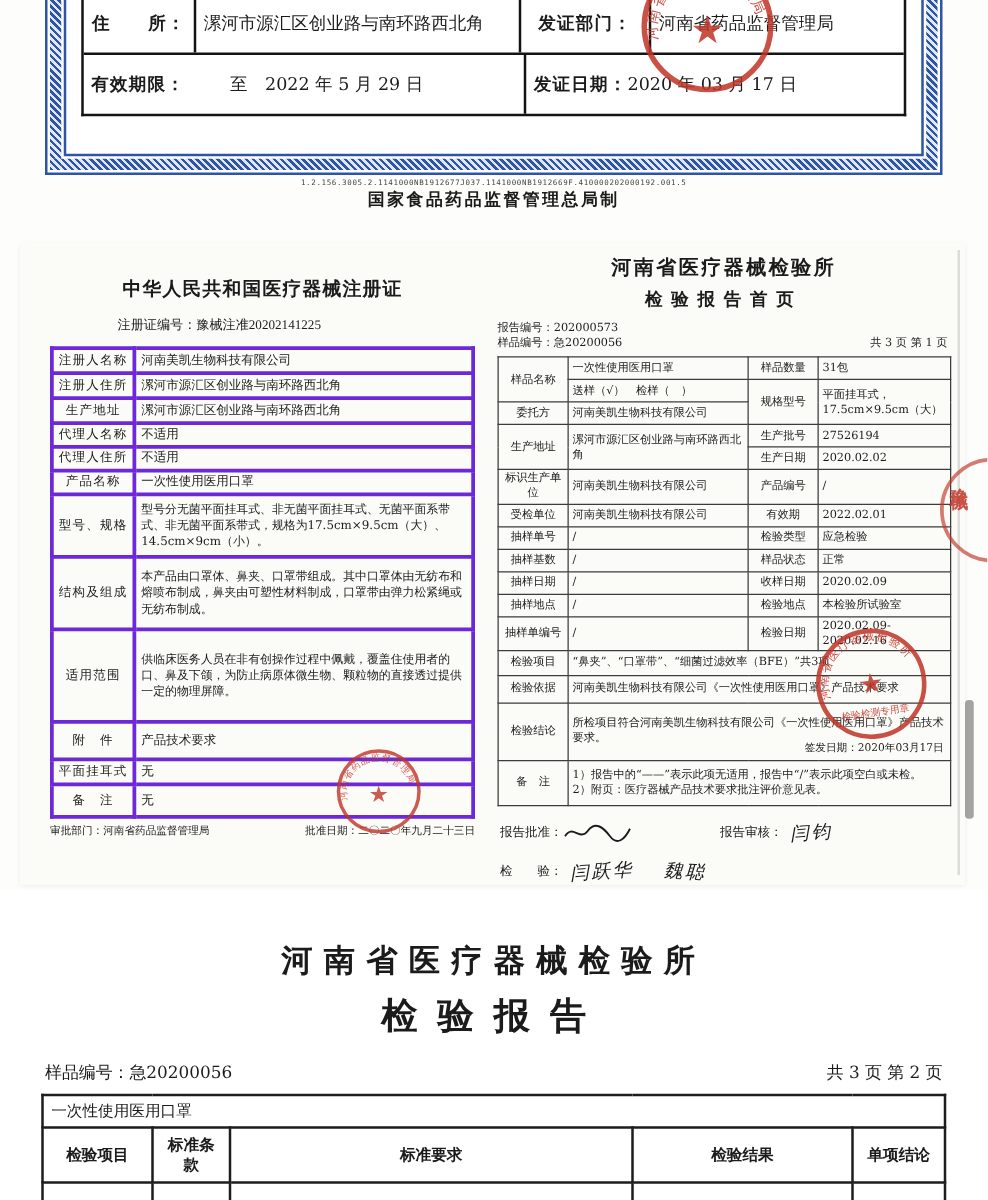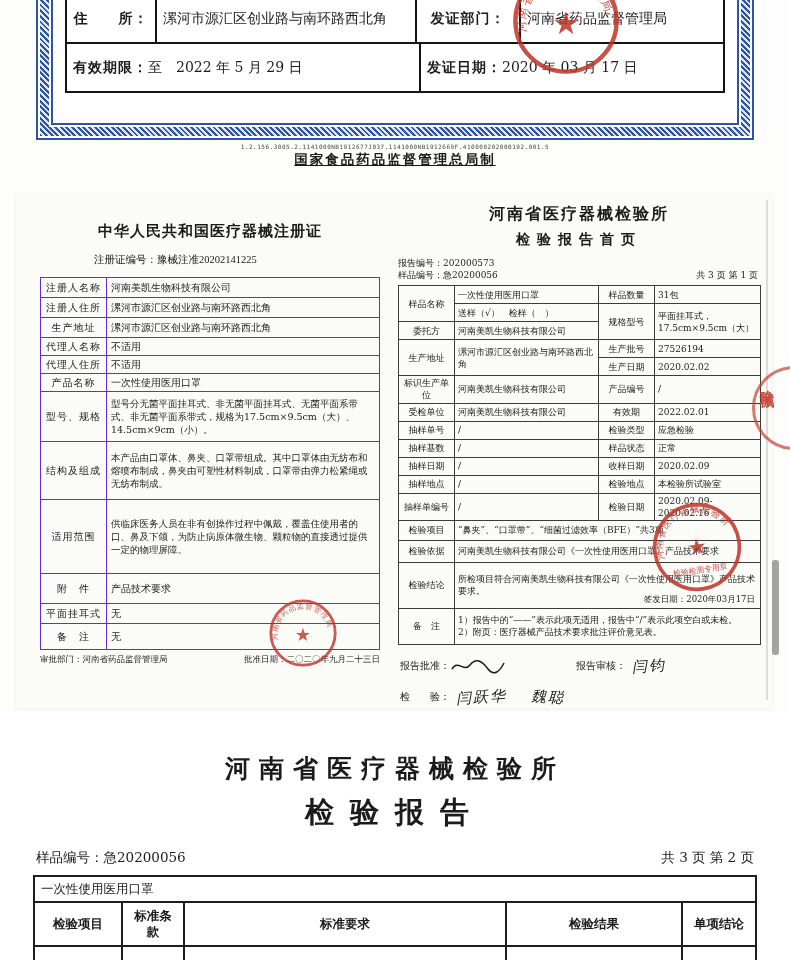--- a/index.html
+++ b/index.html
@@ -12,44 +12,44 @@
   .cb1{height:100%;border:2px solid #2e55a5;padding:2px;background:#fff;}
   .cb2{height:100%;border:9px solid #2e55a5;border-image:repeating-linear-gradient(45deg,#2e55a5 0 2px,#dfe6f6 2px 4px) 9;padding:2px;}
   .cb3{height:100%;border:2px solid #2e55a5;position:relative;background:#fff;}
   .cert-grid{position:absolute;left:12px;right:12px;top:-2px;height:98px;border:2px solid #141414;border-top:none;display:flex;flex-direction:column;font-size:14px;}
   .cert-row{display:flex;flex:1;}
   .cert-row + .cert-row{border-top:2px solid #141414;}
   .cert-cell{display:flex;align-items:center;padding:0 6px;overflow:hidden;white-space:nowrap;}
   .cert-cell + .cert-cell{border-left:2px solid #141414;}
   .cert-lbl{font-weight:bold;justify-content:center;letter-spacing:1px;}
   .w1{width:88px;}.w2{width:260px;}.w3{width:104px;}.w4{flex:1;}
-  .half-l{width:352px;}.half-r{flex:1;}
+  .half-l{width:352px;gap:36px;}.half-r{flex:1;}
   .serial-line{position:absolute;left:0;top:143px;width:100%;text-align:center;font-size:6px;letter-spacing:.5px;color:#444;font-family:"DejaVu Sans Mono","Liberation Mono",monospace;}
-  .made-by{position:absolute;left:0;top:151px;width:100%;text-align:center;font-size:13.5px;font-weight:bold;letter-spacing:2px;text-decoration:underline;}
+  .made-by{position:absolute;left:0;top:151px;width:100%;text-align:center;font-size:13.5px;font-weight:bold;letter-spacing:2px;}
 
   
   .seal{position:absolute;color:#c03428;opacity:.85;}
   .seal svg{width:100%;height:100%;}
   .seal-top{left:511px;top:-34px;width:110px;height:110px;}
   .seal-left{left:244px;top:402px;width:70px;height:70px;opacity:.8;}
   .seal-right{left:257px;top:305px;width:92px;height:92px;transform:rotate(-8deg);}
 
   
   .mid-page{position:absolute;left:16px;top:194px;width:756px;height:514px;background:#fbfbf8;box-shadow:0 1px 4px rgba(0,0,0,.07);}
   .scan-line-right{position:absolute;left:766px;top:200px;width:2px;height:500px;background:rgba(110,110,110,.22);}
   .smudge{position:absolute;left:772px;top:560px;width:7px;height:95px;background:rgba(55,55,55,.45);border-radius:3px;}
   .edge-seal{position:absolute;left:752px;top:366px;width:84px;height:84px;border:3px solid rgba(192,52,40,.65);border-radius:50%;}
   .edge-seal-text{position:absolute;left:757px;top:378px;writing-mode:vertical-rl;color:#c03428;font-size:15px;font-weight:bold;letter-spacing:3px;opacity:.85;}
 
   
   .left-doc{position:absolute;left:24px;top:196px;width:372px;}
   .ld-title{margin-top:26px;text-align:center;font-weight:bold;font-size:15px;letter-spacing:1px;}
   .ld-certno{margin-top:12px;margin-left:70px;font-size:10.5px;font-family:Liberation Serif, serif;}
   .ld-table{margin:10px 0 0 16px;width:340px;border-collapse:collapse;font-size:10px;table-layout:fixed;}
-  .ld-table td{border:1px solid #6d28d9;padding:1px 4px;vertical-align:middle;line-height:1.4;}
+  .ld-table td{border:3px solid #6d28d9;padding:1px 4px;vertical-align:middle;line-height:1.4;}
   .ld-table td.lbl{width:66px;text-align:center;letter-spacing:1px;padding:1px 2px;}
   .ld-footer{display:flex;justify-content:space-between;width:340px;margin:4px 0 0 16px;font-size:8.5px;color:#222;}
 
   
   .right-doc{position:absolute;left:394px;top:196px;width:370px;}
   .rd-org{margin-top:8px;text-align:center;font-size:16px;font-weight:bold;letter-spacing:2px;}
   .rd-title{margin-top:6px;text-align:center;font-size:14px;font-weight:bold;letter-spacing:7px;}
   .rd-meta{position:relative;margin:8px 4px 0;font-size:9px;line-height:1.35;}
   .rd-page{position:absolute;right:2px;bottom:0;}
   .rd-table{margin:4px 0 0 4px;width:362px;border-collapse:collapse;font-size:9px;table-layout:fixed;}

